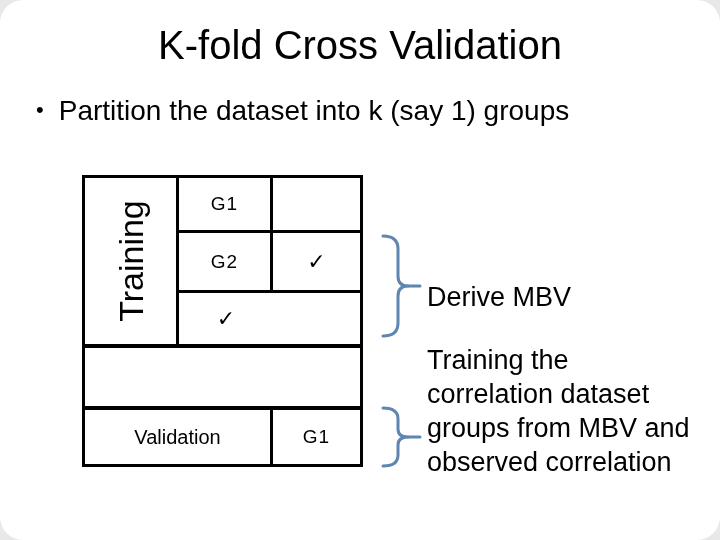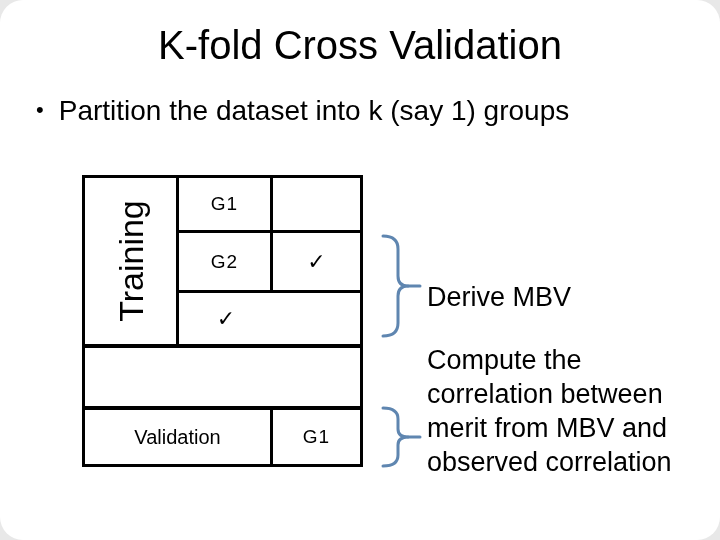--- a/index.html
+++ b/index.html
@@ -125,19 +125,19 @@
   </svg>
 
   <svg class="brace brace-compute" width="42" height="62" viewBox="0 0 42 62">
     <path d="M 2 2 Q 17 2 17 13 L 17 23 Q 17 31 27 31 Q 17 31 17 39 L 17 49 Q 17 60 2 60"></path>
     <path d="M 27 31 L 39 31"></path>
   </svg>
 
   <div class="derive-label">Derive MBV</div>
 
   <div class="compute-label">
-    <div>Compute the</div>
-    <div>correlation between</div>
-    <div>merit from MBV and</div>
+    <div>Training the</div>
+    <div>correlation dataset</div>
+    <div>groups from MBV and</div>
     <div>observed correlation</div>
   </div>
 
 </div>
 
 </body></html>

